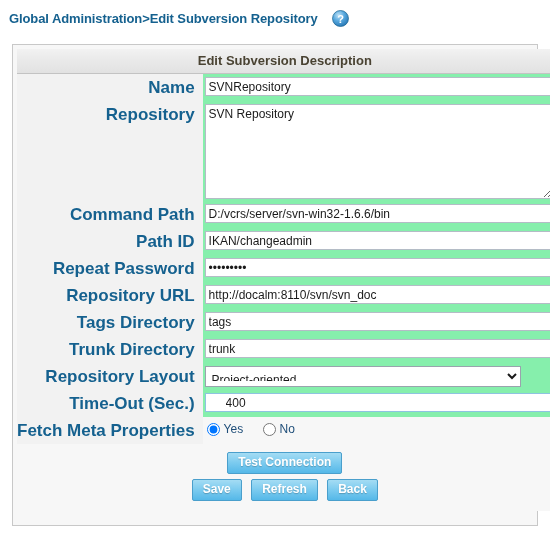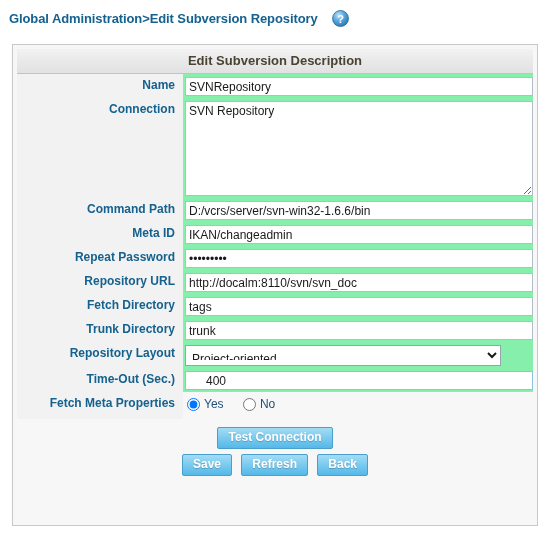--- a/index.html
+++ b/index.html
@@ -70,21 +70,21 @@
     background: linear-gradient(to bottom, #f2f2f2 0%, #e8e8e8 55%, #e2e2e2 100%);
     border-bottom: 1px solid #c3c3c3;
   }
   
   .lbl {
     width: 168px;
     background: #f2f2f2;
     text-align: right;
     padding: 4px 8px 3px 0 !important;
     font-weight: bold;
-    font-size: 12px;
+    font-size: 17px;
     color: #15618f;
     white-space: nowrap;
     vertical-align: top;
   }
   .fld {
     background: #86efac;
     padding: 3px 0 2px 2px !important;
   }
   input.txt {
     width: 348px;
@@ -205,35 +205,35 @@
       </tr>
 
       <tr>
         <td class="lbl">Name</td>
         <td class="fld">
           <input class="txt" type="text" value="SVNRepository" style="">
         </td>
       </tr>
 
       <tr>
-        <td class="lbl">Connection</td>
+        <td class="lbl">Repository</td>
         <td class="fld">
           <textarea class="area" style="">SVN Repository</textarea>
         </td>
       </tr>
 
       <tr>
         <td class="lbl">Command Path</td>
         <td class="fld">
           <input class="txt" type="text" value="D:/vcrs/server/svn-win32-1.6.6/bin" style="">
         </td>
       </tr>
 
       <tr>
-        <td class="lbl">Meta ID</td>
+        <td class="lbl">Path ID</td>
         <td class="fld">
           <input class="txt" type="text" value="IKAN/changeadmin" style="">
         </td>
       </tr>
 
 
       <tr>
         <td class="lbl">Repeat Password</td>
         <td class="fld">
           <input class="txt" type="password" value="123456789" style="">
@@ -241,21 +241,21 @@
       </tr>
 
       <tr>
         <td class="lbl">Repository URL</td>
         <td class="fld">
           <input class="txt" type="text" value="http://docalm:8110/svn/svn_doc" style="">
         </td>
       </tr>
 
       <tr>
-        <td class="lbl">Fetch Directory</td>
+        <td class="lbl">Tags Directory</td>
         <td class="fld">
           <input class="txt" type="text" value="tags" style="">
         </td>
       </tr>
 
       <tr>
         <td class="lbl">Trunk Directory</td>
         <td class="fld">
           <input class="txt" type="text" value="trunk" style="">
         </td>

